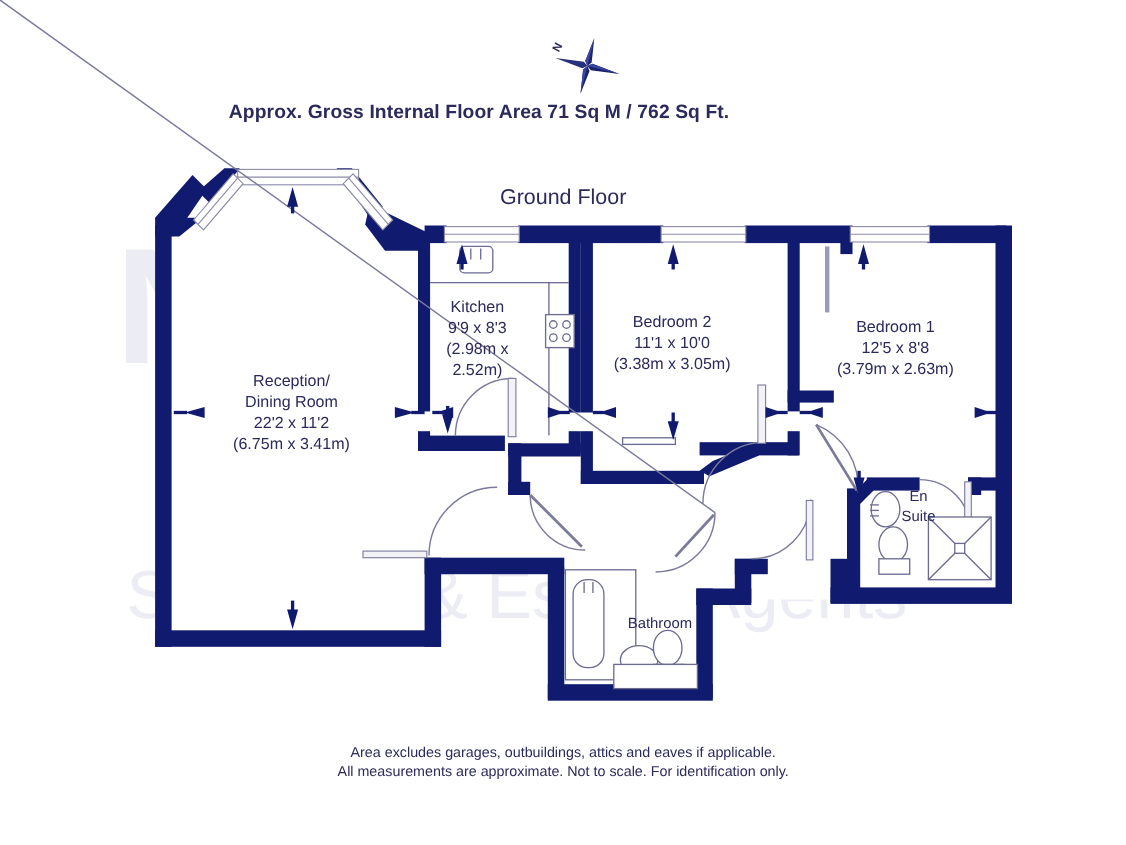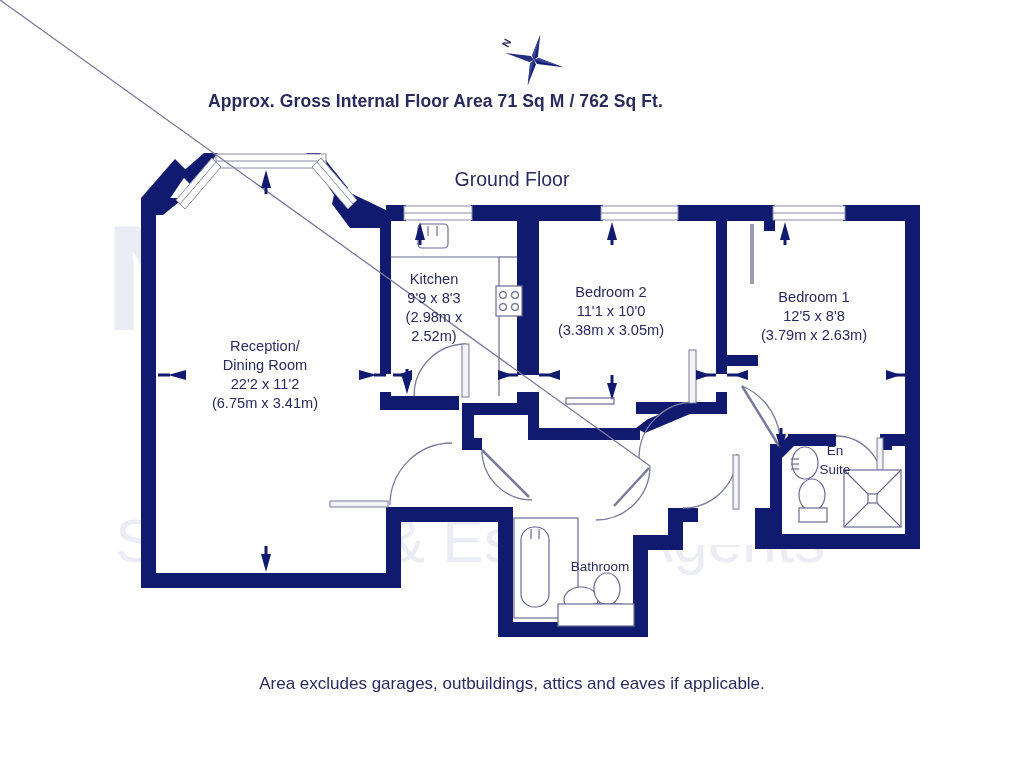--- a/index.html
+++ b/index.html
@@ -55,21 +55,21 @@
     top: 0;
     width: 1024px;
     height: 768px;
   }
   #footer {
     position: absolute;
     left: 0;
     top: 676px;
     width: 1024px;
     text-align: center;
-    font-size: 17px;
+    font-size: 13px;
     line-height: 16.5px;
     color: #2a2a5c;
   }
   .fline { display: block; }
   svg { display: block; }
   text { font-family: "Liberation Sans", sans-serif; fill: #2a2a5c; }
   .rm-name { font-size: 14.6px; }
   .rm-dim  { font-size: 14.6px; }
   .sm-name { font-size: 13.5px; }
   .wm { font-family: "Liberation Sans", sans-serif; fill: #e9e9f3; }
@@ -396,15 +396,16 @@
         <text class="sm-name" x="835" y="455">En</text>
         <text class="sm-name" x="835" y="474">Suite</text>
       </g>
     </g>
 
   </svg>
   </div>
 
   <div id="footer">
     <span class="fline">Area excludes garages, outbuildings, attics and eaves if applicable.</span>
+    <span class="fline">All measurements are approximate. Not to scale. For identification only.</span>
   </div>
 
 </div>
 
 </body></html>

